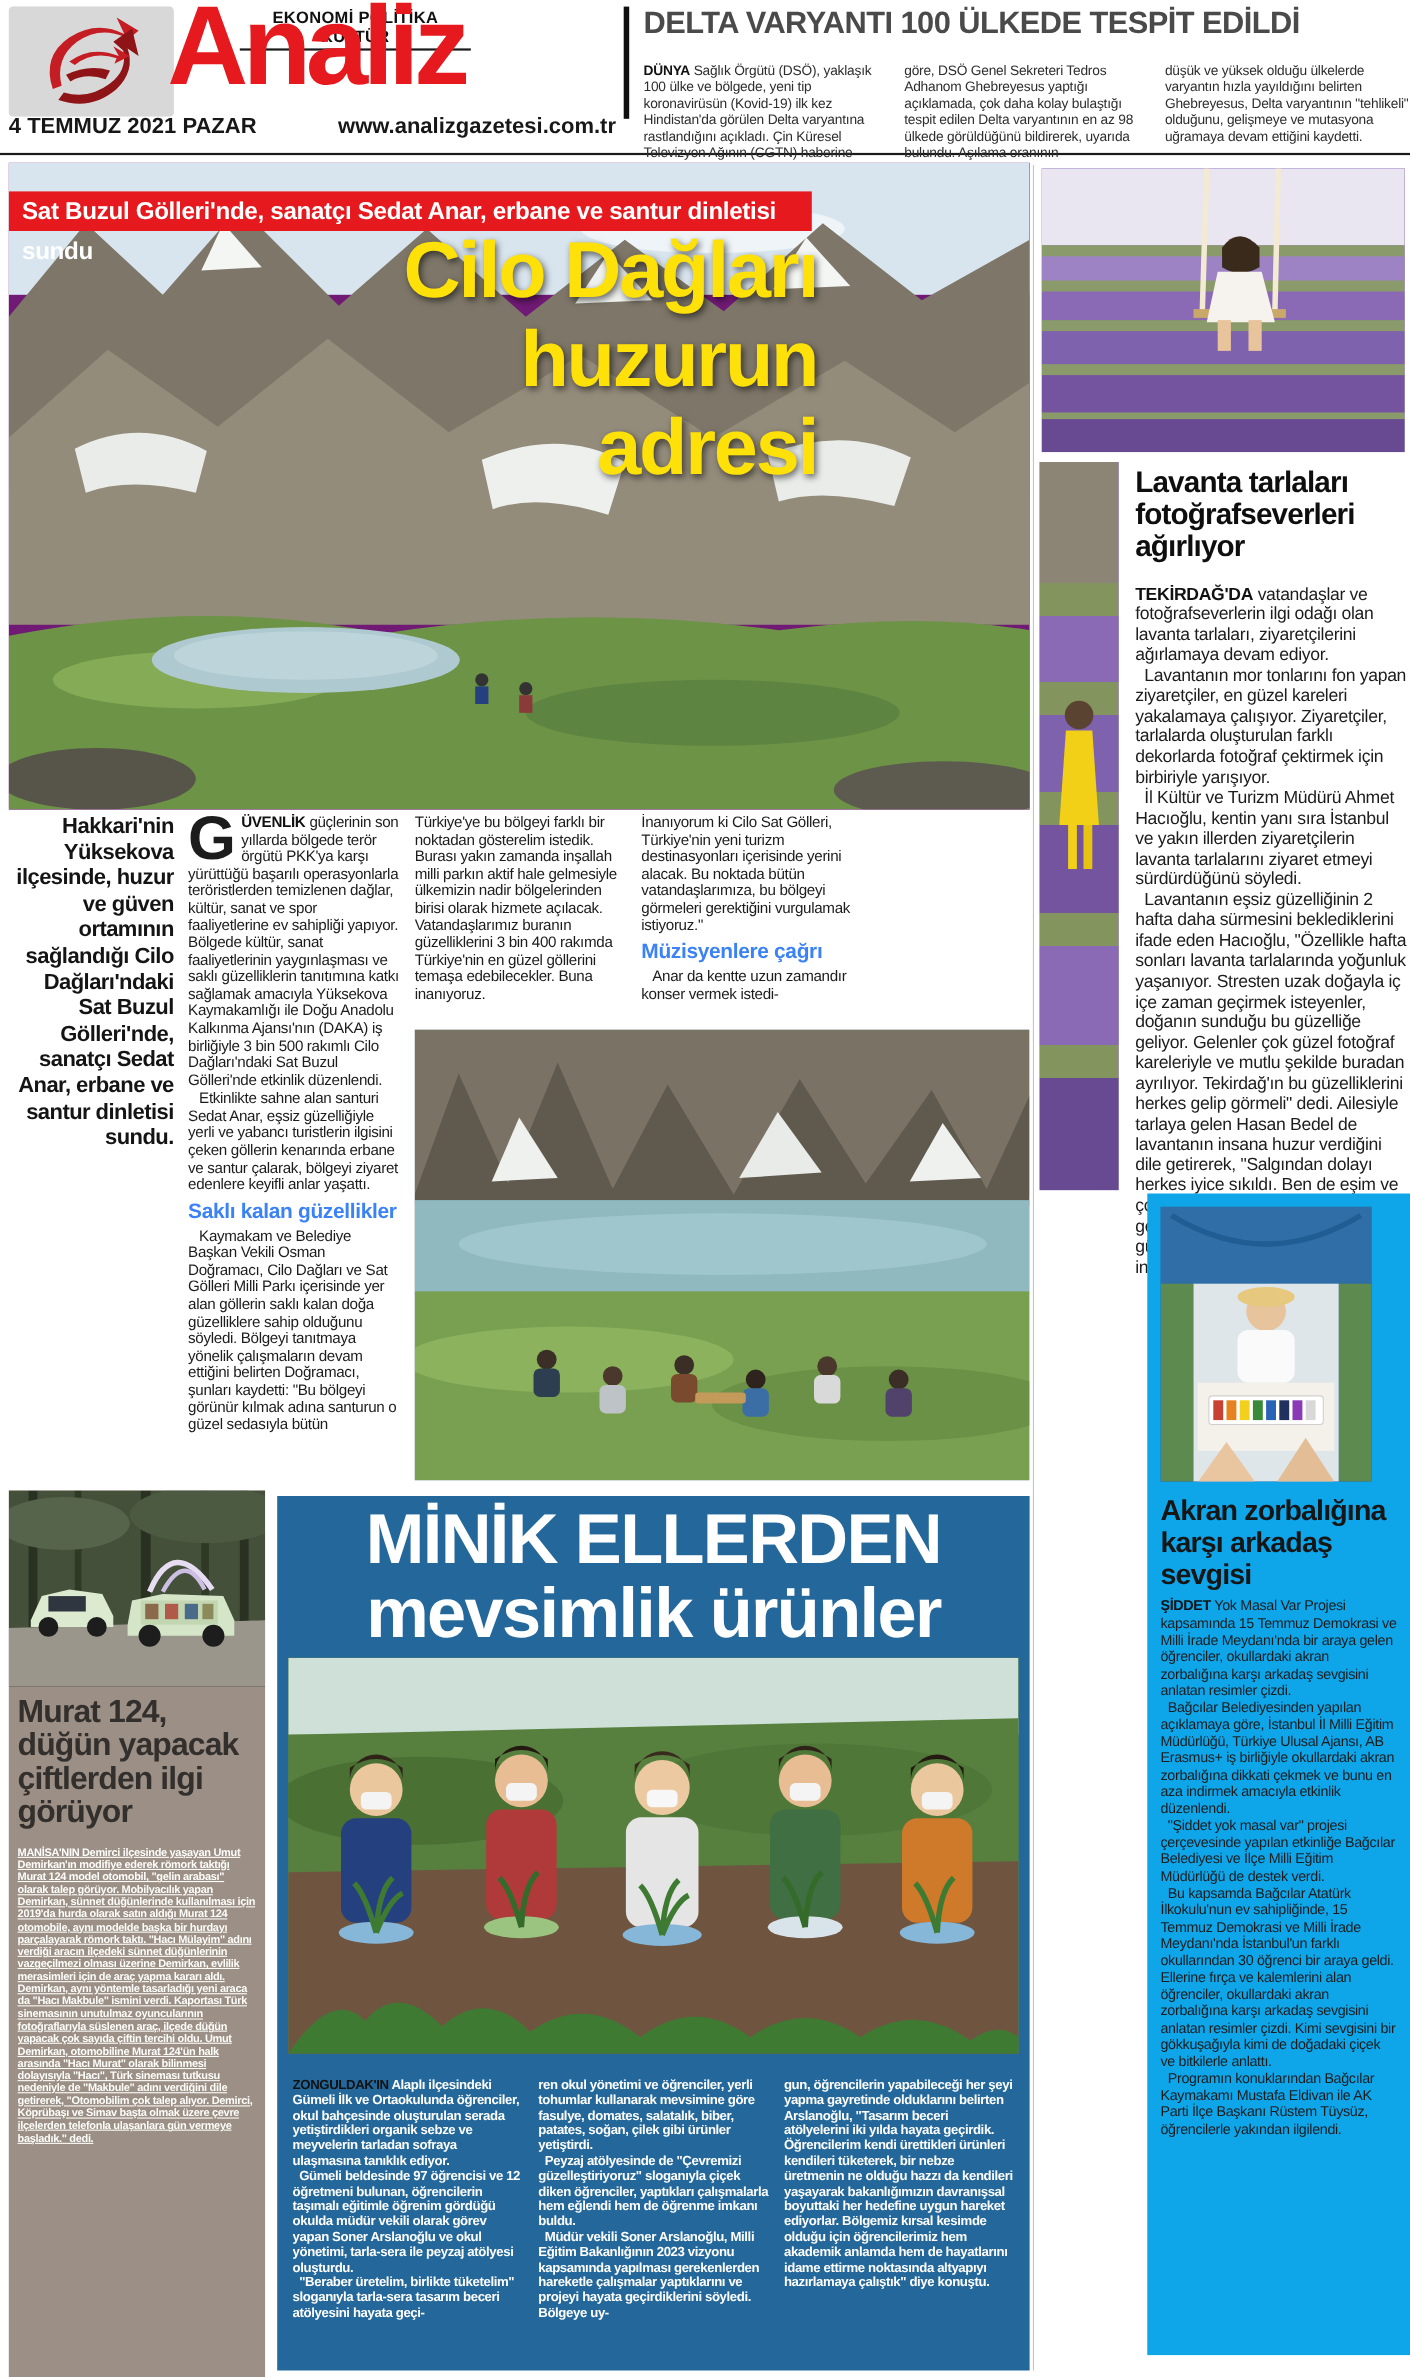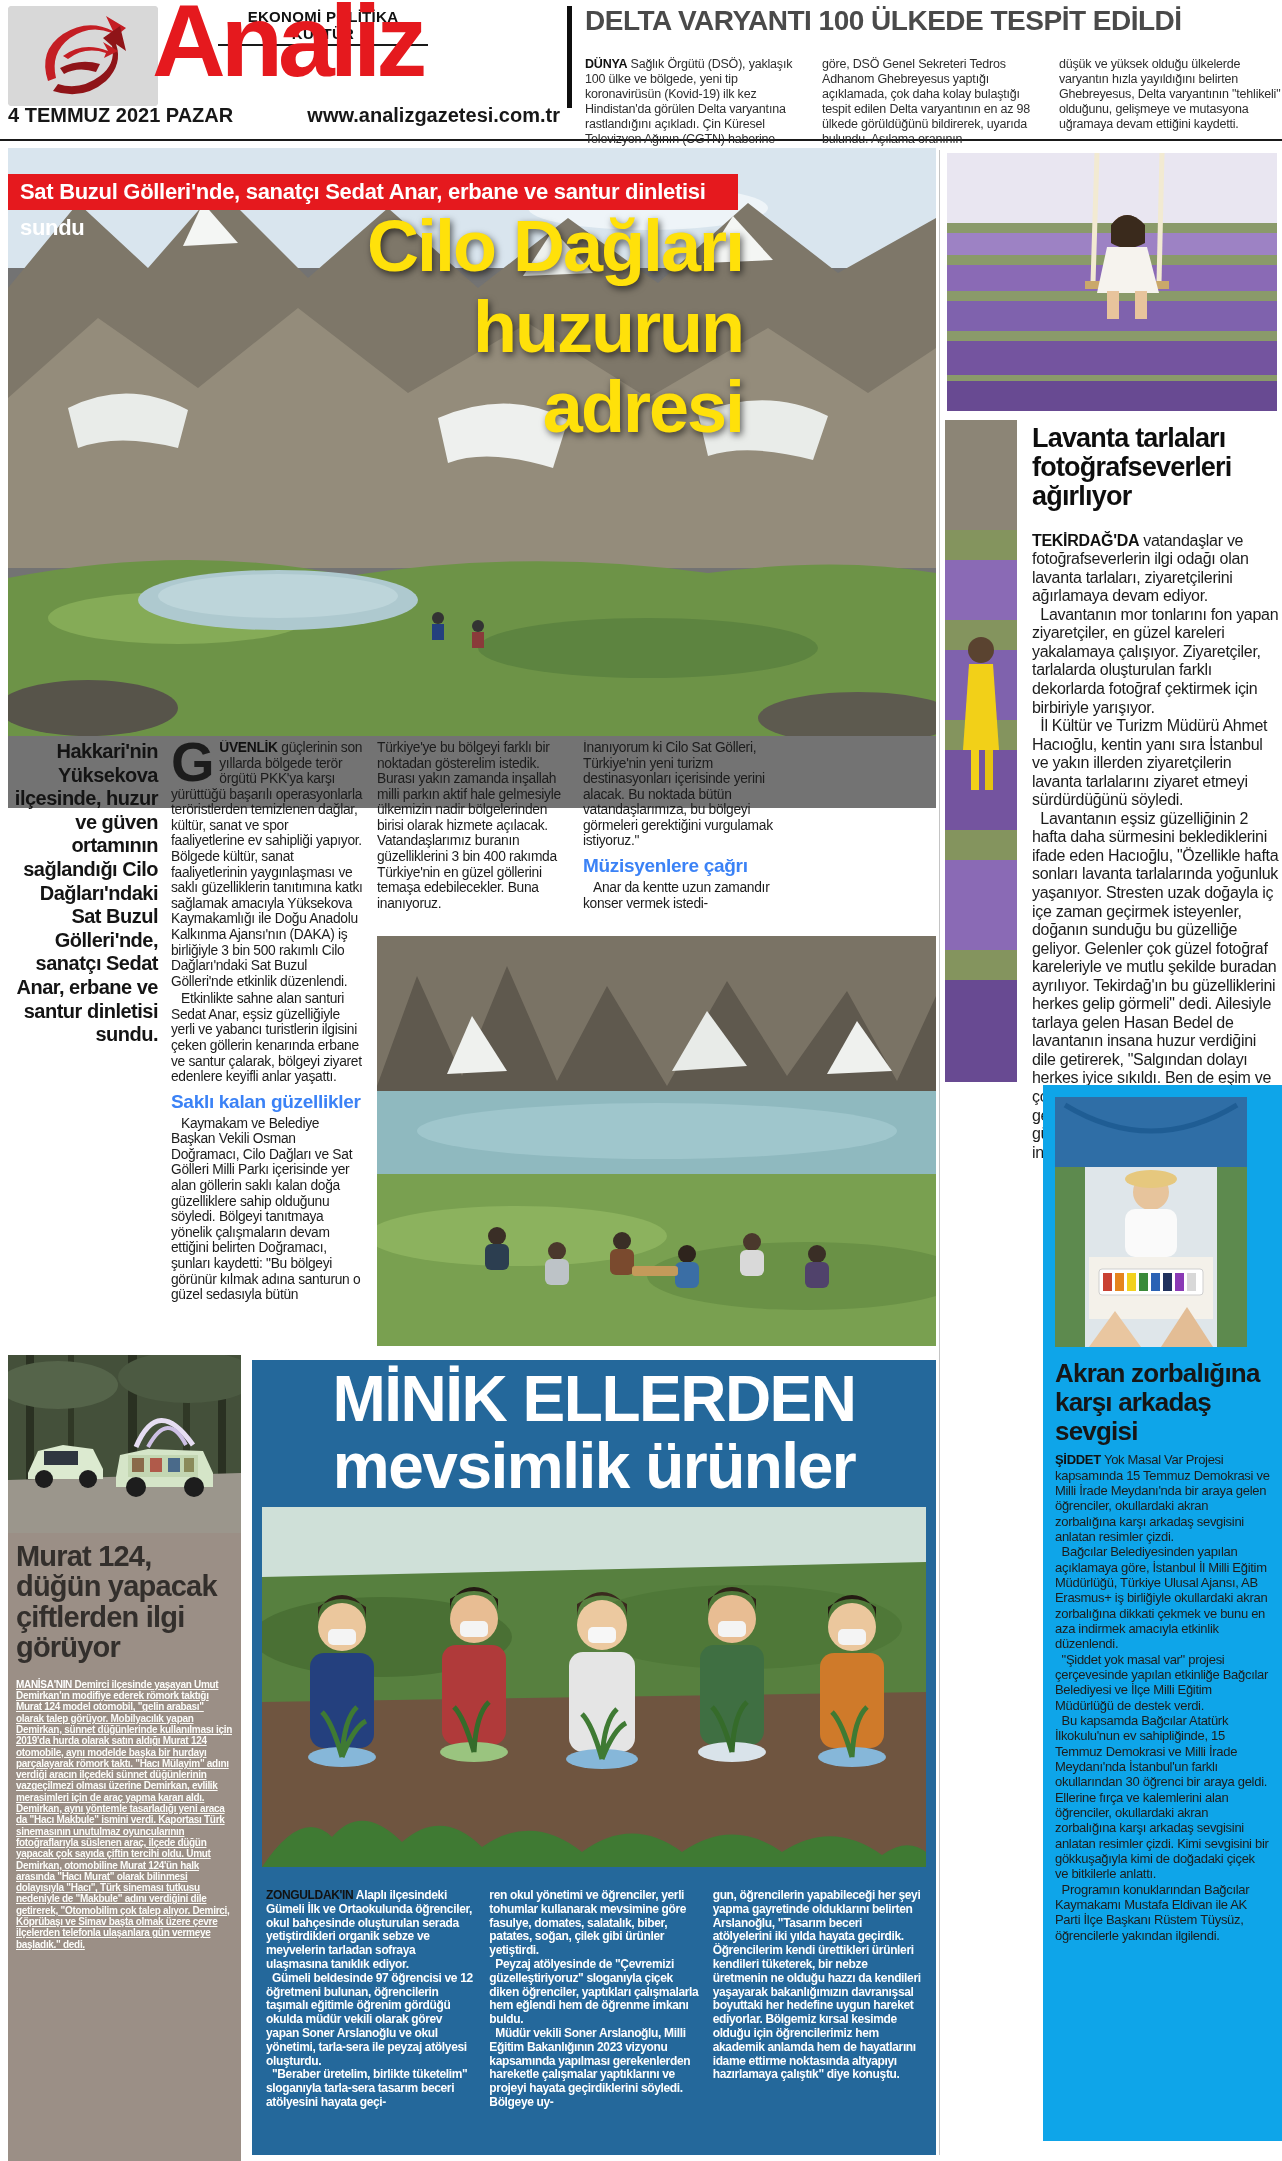--- a/index.html
+++ b/index.html
@@ -13,21 +13,21 @@
          letter-spacing:-5px;line-height:1.05;}
   .dateline{position:absolute;left:8px;top:104px;width:552px;display:flex;justify-content:space-between;
             font-size:20px;font-weight:bold;color:#171717;}
   .vbar{position:absolute;left:567px;top:6px;width:5px;height:102px;background:#0f0f0f;}
   .header-rule{position:absolute;left:0;top:139px;width:1282px;height:2px;background:#1a1a1a;}
   .delta-head{position:absolute;left:585px;top:5px;width:695px;font-size:28px;font-weight:bold;color:#4a4a4a;letter-spacing:-0.5px;}
   .delta-cols{position:absolute;left:585px;top:44px;width:697px;display:flex;gap:14px;}
   .delta-col{flex:1;font-size:12.5px;line-height:1.2;color:#2e2e2e;letter-spacing:-0.2px;}
   .lead{font-weight:bold;color:#111;}
   
-  .main-photo{position:absolute;left:8px;top:148px;width:928px;height:660px;overflow:hidden;background:#737373;}
+  .main-photo{position:absolute;left:8px;top:148px;width:928px;height:588px;overflow:hidden;background:#701a75;}
   .kicker{position:absolute;left:0;top:26px;width:718px;height:36px;background:#e5191e;color:#fff;
           font-size:22px;font-weight:bold;line-height:36px;padding-left:12px;letter-spacing:-0.3px;}
   .big-headline{position:absolute;right:193px;top:58px;text-align:right;color:#ffe10a;font-weight:bold;
                 font-size:72px;line-height:1.12;letter-spacing:-2px;text-shadow:2px 3px 7px rgba(0,0,0,.6);}
   .story-band{position:absolute;left:8px;top:740px;width:928px;height:606px;display:flex;gap:13px;overflow:hidden;}
   .col-intro{flex:0 0 150px;text-align:right;font-weight:bold;font-size:20px;line-height:1.18;color:#141414;letter-spacing:-0.5px;}
   .col-b{flex:0 0 193px;overflow:hidden;}
   .col-right{flex:1;display:flex;flex-direction:column;}
   .row-top{display:flex;gap:13px;height:186px;overflow:hidden;}
   .row-top .tcol{flex:0 0 193px;}

